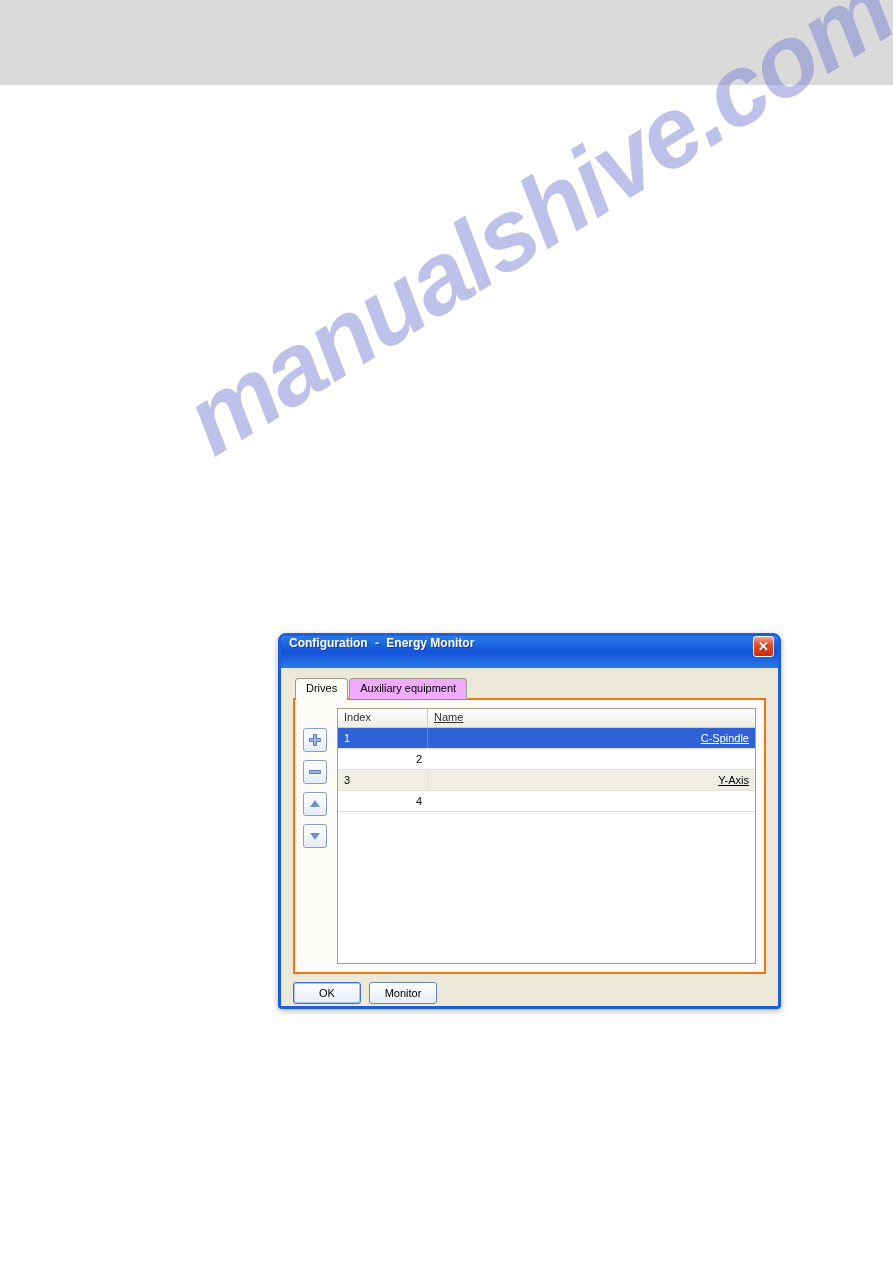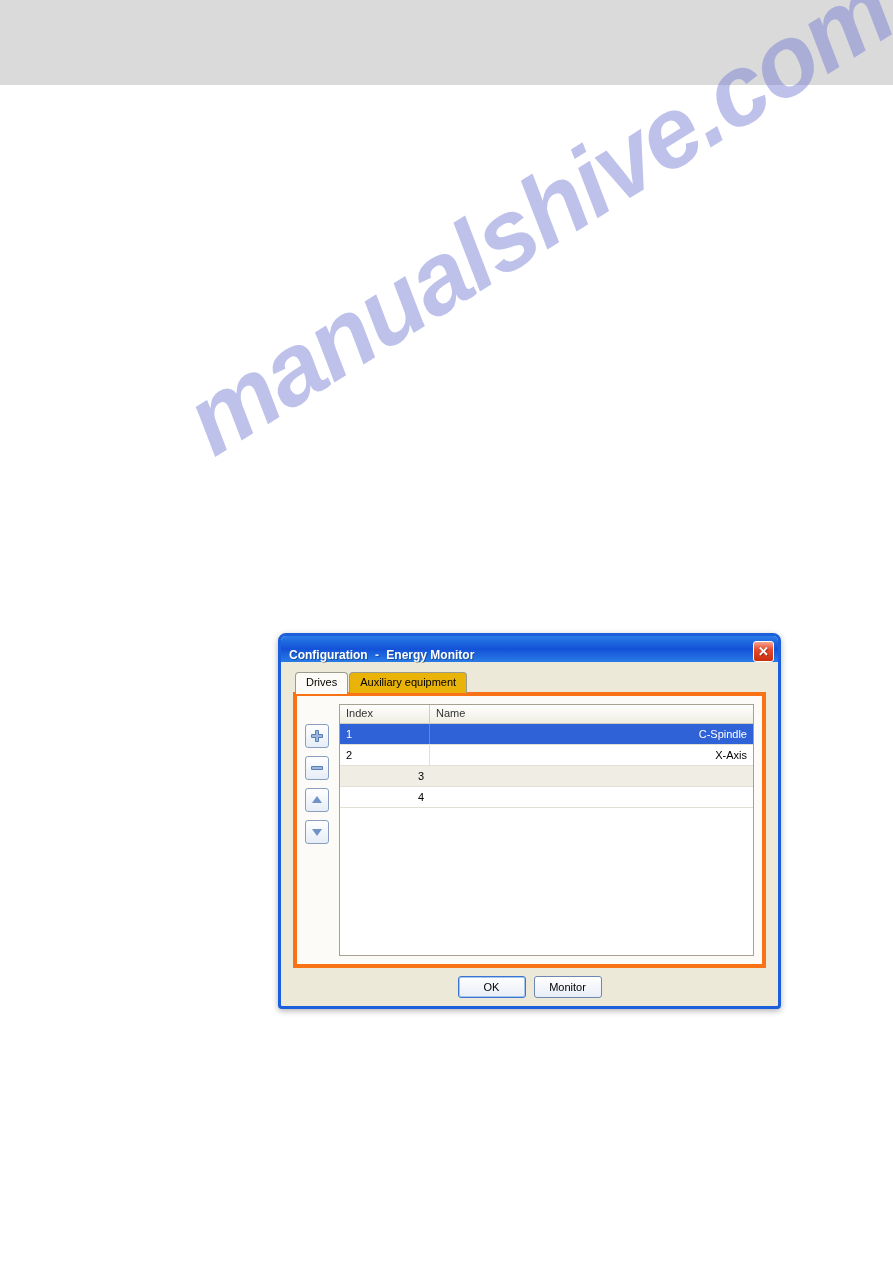--- a/index.html
+++ b/index.html
@@ -37,24 +37,24 @@
       left: 278px;
       width: 503px;
       height: 376px;
       border: 3px solid #1b5fdc;
       border-radius: 8px 8px 4px 4px;
       background: #ece9d8;
       box-shadow: 0 2px 6px rgba(0,0,0,0.3);
       overflow: hidden;
     }
     .titlebar {
-      height: 26px;
+      height: 32px;
       background: linear-gradient(to bottom, #2a7be6 0%, #1352d8 50%, #2a7be6 100%);
       display: flex;
-      align-items: flex-end;
+      align-items: flex-start;
       padding: 0 4px 0 8px;
       color: #fff;
       font-weight: bold;
       font-size: 12px;
       text-shadow: 1px 1px 0 rgba(0,0,0,0.3);
     }
     .titlebar-text { flex: 1; }
     .titlebar-title1 { }
     .titlebar-sep { padding: 0 4px; opacity: 0.85; }
     .close-btn {
@@ -88,37 +88,37 @@
       height: 21px;
       margin-bottom: -1px;
       z-index: 1;
       margin-left: 2px;
     }
     .tab {
       padding: 3px 10px 0 10px;
       border: 1px solid #9c9a8c;
       border-bottom: none;
       border-radius: 4px 4px 0 0;
-      background: #eab308;
+      background: #f0abfc;
       font-size: 11px;
       cursor: pointer;
     }
     .tab.active {
       background: #fcfbf8;
       position: relative;
     }
     .tab.active::after {
       content:'';
       position:absolute;
       left:0; right:0; bottom:-1px; height:1px;
       background:#fcfbf8;
     }
     .tab-panel {
       flex: 1;
-      border: 4px solid #f97316;
+      border: 2px solid #f97316;
       background: #fcfbf8;
       padding: 8px;
       display: flex;
       gap: 8px;
     }
     .side-buttons {
       width: 26px;
       display: flex;
       flex-direction: column;
       gap: 8px;
@@ -150,21 +150,21 @@
       border-bottom: 1px solid #cfccc0;
     }
     .th {
       padding: 2px 6px;
       font-size: 11px;
       color: #333;
       border-right: 1px solid #cfccc0;
     }
     .th:last-child { border-right: none; }
     .col-index { width: 90px; }
-    .col-name { flex: 1; }
+    .col-name { flex: 1; text-decoration: underline; }
     .tbody { flex: 1; overflow: auto; }
     .tr {
       display: flex;
       height: 21px;
       border-bottom: 1px solid #e2e0d5;
       align-items: center;
     }
     .tr.even { background: #f0eee4; }
     .tr.odd { background: #ffffff; }
     .tr.selected { background: #2f62d6; color: #fff; }
@@ -172,21 +172,21 @@
       padding: 0 6px;
       font-size: 11px;
       border-right: 1px solid #e2e0d5;
       height: 100%;
       line-height: 21px;
     }
     .tr.selected .td { border-right-color: #5e86e2; }
     .td:last-child { border-right: none; text-align: right; }
     .button-row {
       display: flex;
-      justify-content: center;
+      justify-content: flex-start;
       gap: 8px;
       padding-top: 8px;
     }
     .win-btn {
       min-width: 68px;
       height: 22px;
       border: 1px solid #6b88b2;
       border-radius: 3px;
       background: linear-gradient(to bottom, #fff 0%, #e7edf7 100%);
       font-size: 11px;
@@ -257,24 +257,24 @@
             <div class="th col-index">Index</div>
             <div class="th col-name">Name</div>
           </div>
           <div class="tbody">
             <div class="tr selected">
               <div class="td col-index">1</div>
               <div class="td col-name">C-Spindle</div>
             </div>
             <div class="tr odd">
               <div class="td col-index">2</div>
-              <div class="td col-name">X-Axis</div>
             </div>
             <div class="tr even">
               <div class="td col-index">3</div>
+              <div class="td col-name">Y-Axis</div>
             </div>
             <div class="tr odd">
               <div class="td col-index">4</div>
             </div>
           </div>
         </div>
       </div>
     </div>
 
     <div class="button-row">

